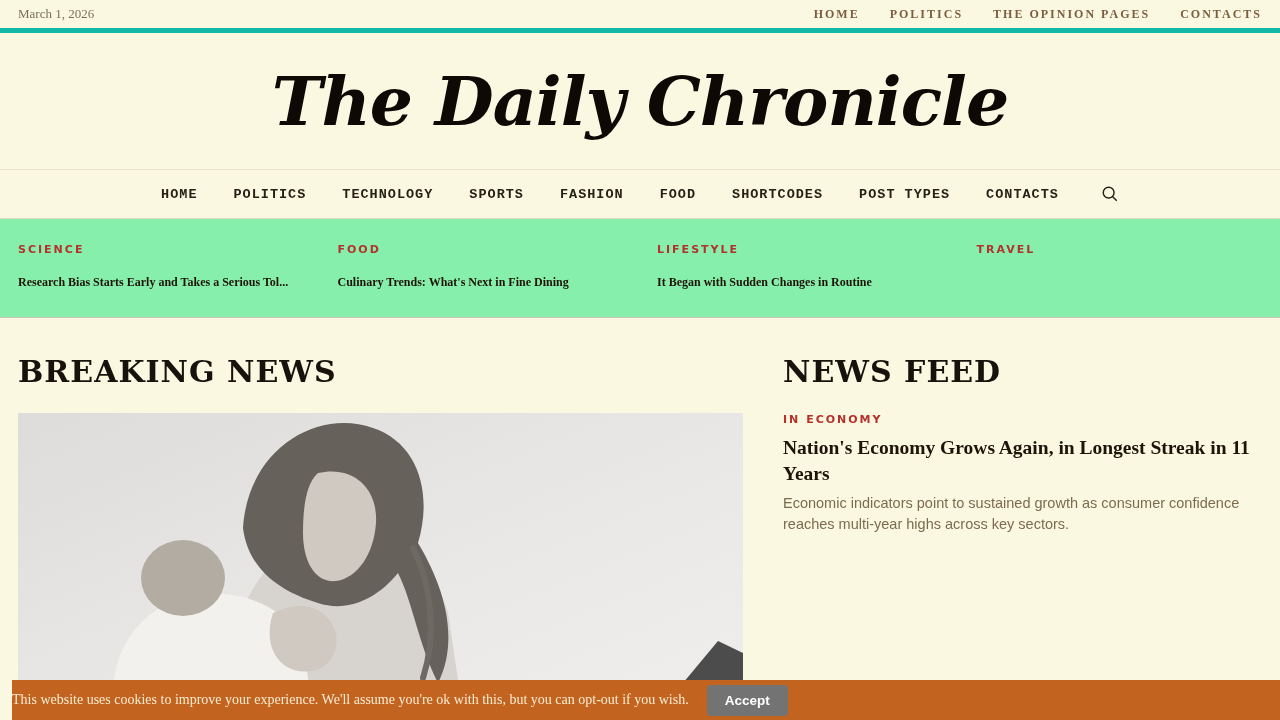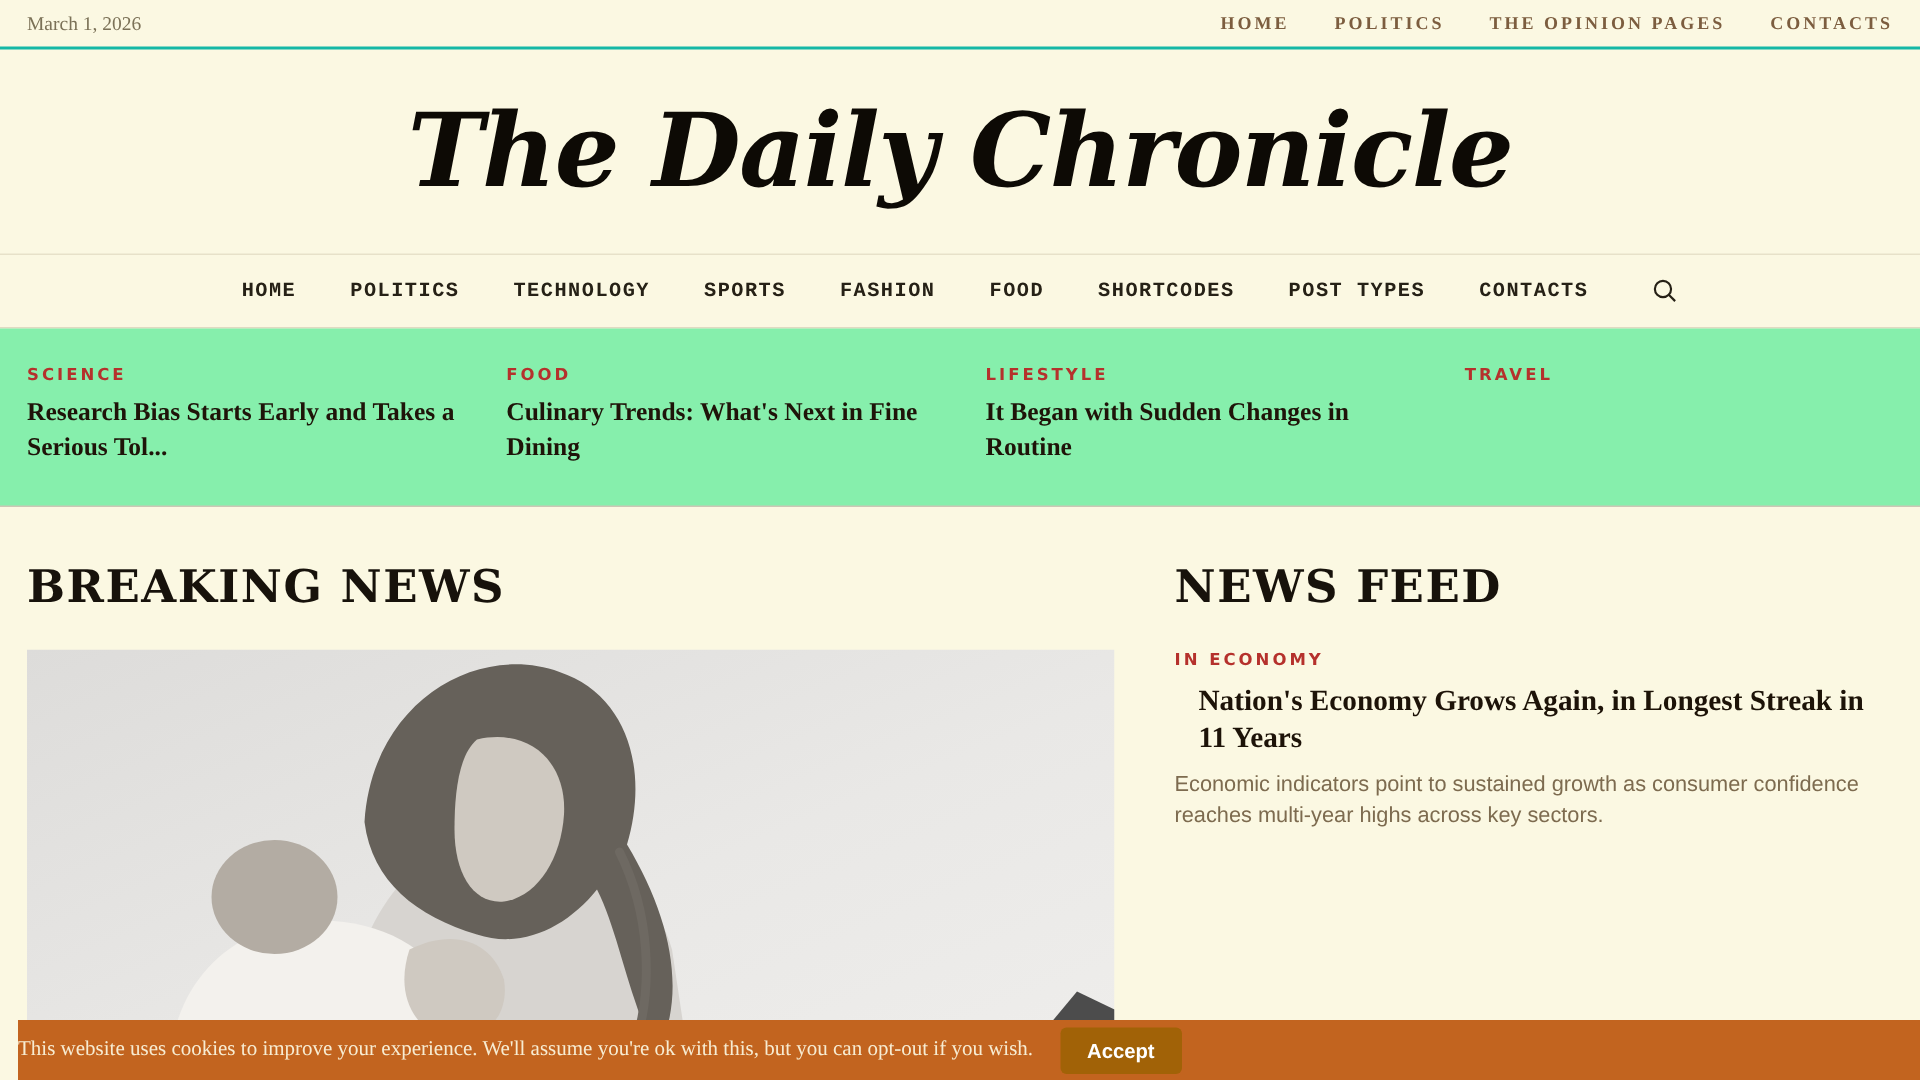--- a/index.html
+++ b/index.html
@@ -9,21 +9,21 @@
     font-family:"Liberation Sans", sans-serif;
     color:#211c14;
     position:relative;
   }
 
   
   .topbar {
     height:33px;
     display:flex; align-items:center; justify-content:space-between;
     padding:0 18px;
-    border-bottom:2px solid #14b8a6;
+    border-bottom:5px solid #14b8a6;
   }
   .topbar-date {
     font-family:"Liberation Serif", serif;
     font-size:13px; color:#7b7157;
   }
   .topbar-nav { display:flex; gap:30px; }
   .topbar-link {
     font-family:"Liberation Serif", serif;
     font-size:12px; font-weight:bold; letter-spacing:2px;
     color:#7c5d3f; text-decoration:none; cursor:pointer;
@@ -68,22 +68,22 @@
     border-bottom:1px solid #ccc7b5;
     background:#86efac;
   }
   .kicker {
     font-family:"DejaVu Sans", sans-serif;
     font-size:11px; font-weight:bold; letter-spacing:2px;
     color:#b5312c; cursor:pointer;
   }
   .teaser-title {
     font-family:"Liberation Serif", serif;
-    font-size:17px; font-weight:bold; line-height:1.35;
-    color:#1f1409; margin-top:8px; cursor:pointer;
+    font-size:12px; font-weight:bold; line-height:1.35;
+    color:#1f1409; margin-top:18px; cursor:pointer;
   }
 
   
   .main {
     display:grid;
     grid-template-columns:725px 1fr;
     gap:40px;
     padding:0 18px;
     margin-top:36px;
   }
@@ -93,40 +93,40 @@
     color:#17120b;
     margin-bottom:24px;
   }
   .photo-wrap { width:725px; height:300px; cursor:pointer; }
   .photo-wrap svg { display:block; }
 
   .feed-item { margin-bottom:28px; }
   .feed-title {
     font-family:"Liberation Serif", serif;
     font-size:19.5px; font-weight:bold; line-height:1.3;
-    color:#1d1308; margin:9px 16px 7px; cursor:pointer;
+    color:#1d1308; margin:9px 0 7px; cursor:pointer;
   }
   .feed-excerpt {
     font-size:14.5px; line-height:1.45;
     color:#7d6b4f; max-width:472px;
   }
 
   
   .cookie-banner {
     position:fixed; left:12px; right:0; bottom:0;
     height:40px; background:#c2641f;
     display:flex; align-items:center; 
     gap:18px; z-index:20;
   }
   .cookie-msg {
     font-family:"Liberation Serif", serif;
     font-size:14px; color:#f7ecd2;
   }
   .accept-btn {
-    background:#a16207; color:#ffffff;
+    background:#737373; color:#ffffff;
     font-family:"Liberation Sans", sans-serif;
     font-size:13.5px; font-weight:bold;
     border:none; border-radius:4px;
     padding:8px 18px; cursor:pointer;
   }
 </style>
 </head>
 <body>
 
 <div class="topbar">

